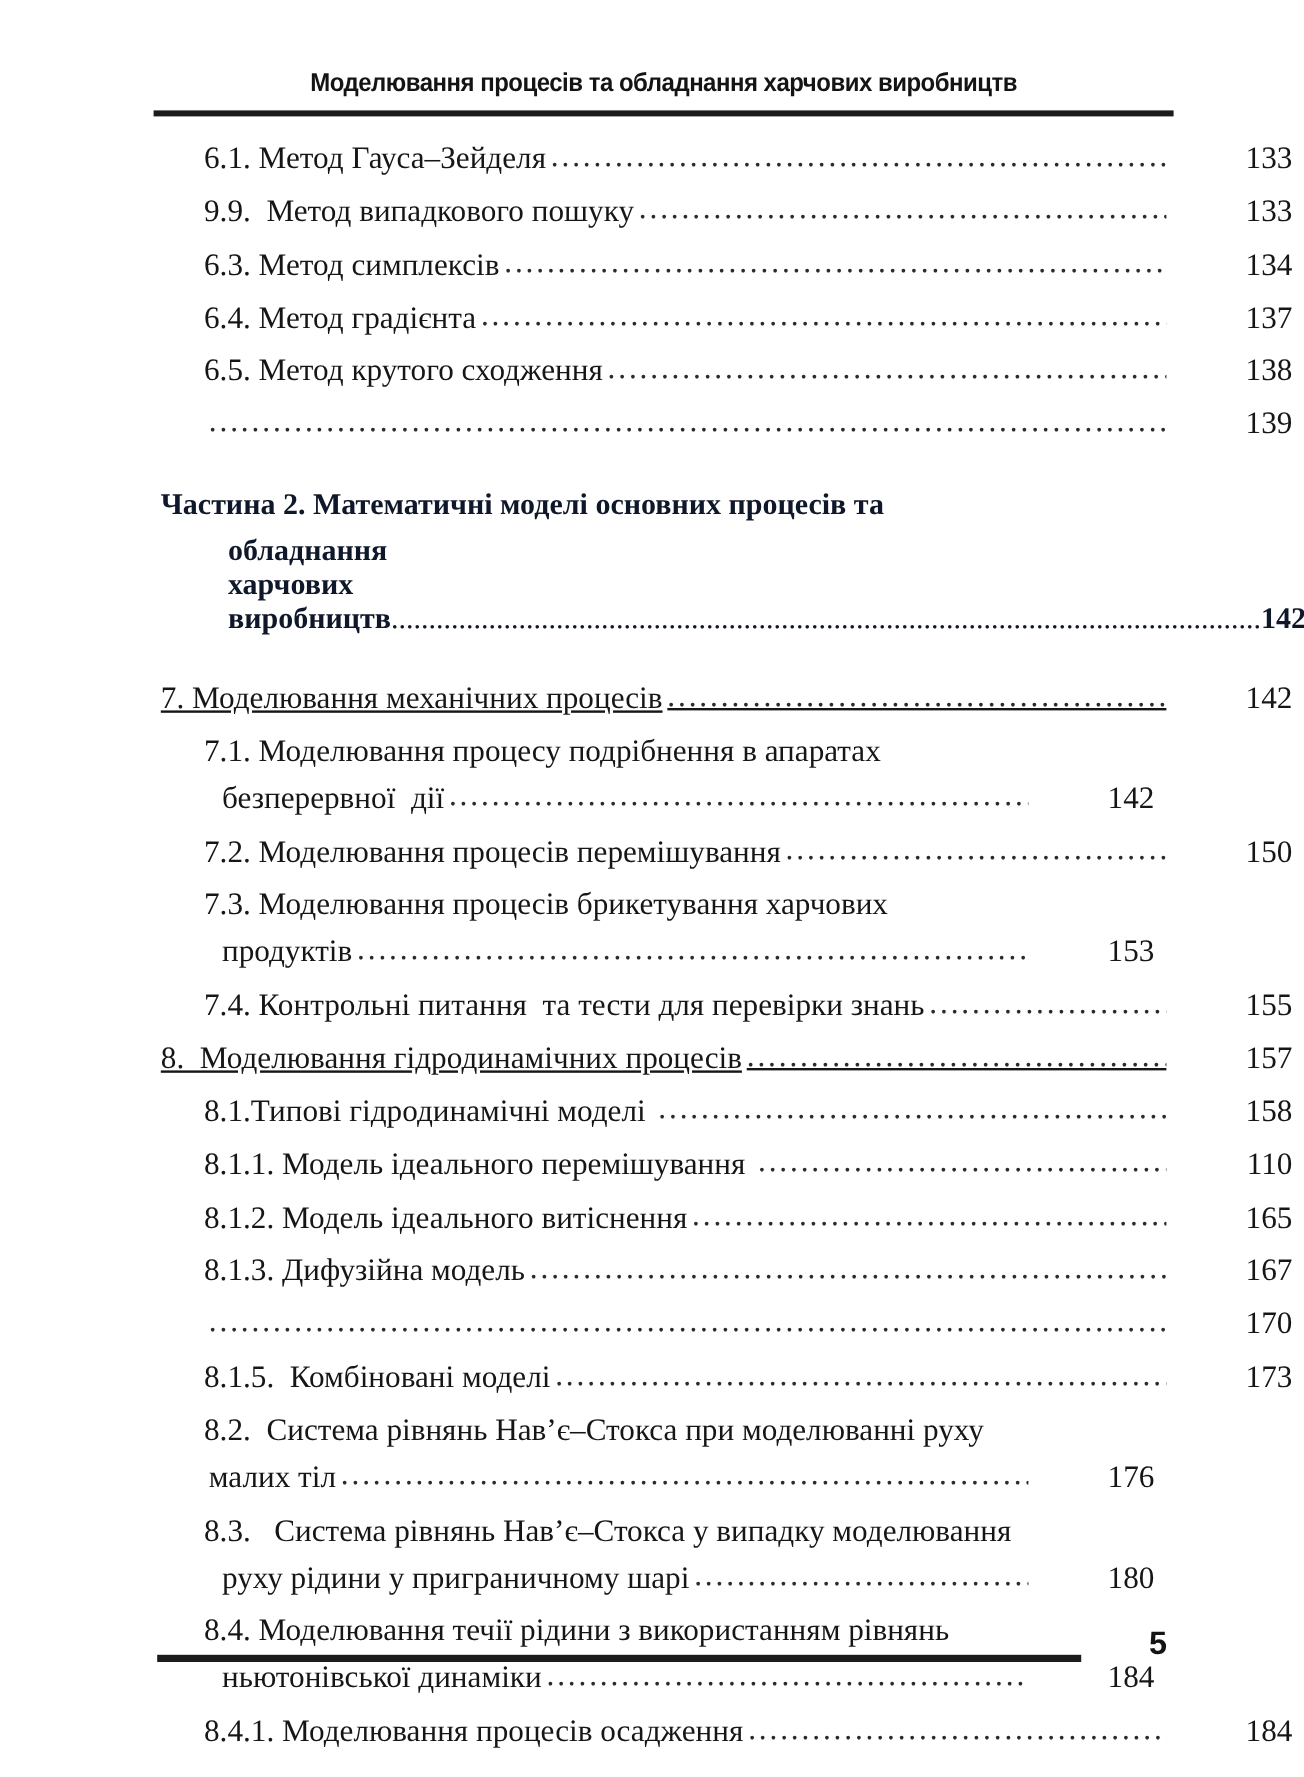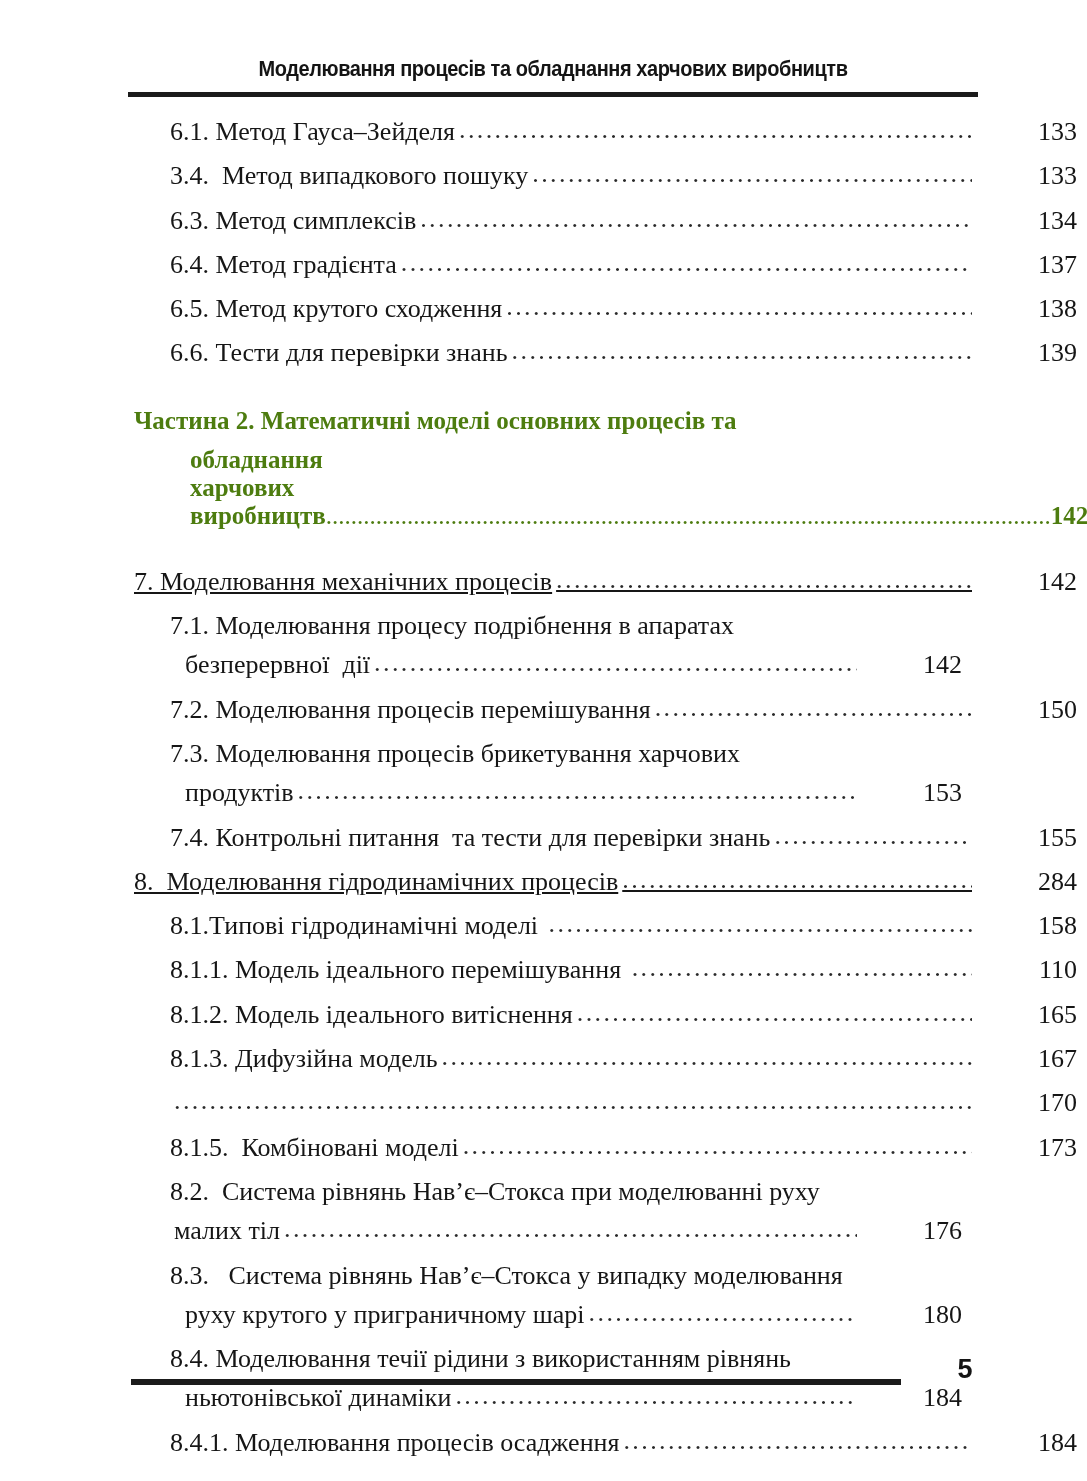--- a/index.html
+++ b/index.html
@@ -113,21 +113,21 @@
   .lvl-top   { margin-left: 134px; text-decoration: underline; }
   .lvl-sub   { margin-left: 170px; }
 
   
   .part-heading {
     font-weight: bold;
     font-size: 25px;
     margin-left: 134px;
     margin-top: 40px;
     margin-bottom: 38px;
-    color: #4d7c0f;
+    color: #0f172a;
   }
   .part-heading .line1 { display: block; white-space: pre; }
   .part-heading .line2 {
     display: flex;
     align-items: flex-end;
     margin-top: 11px;
     margin-left: 56px;
     position: relative;
     padding-right: 69px;
   }
@@ -163,41 +163,40 @@
 
   <div class="rule-top"></div>
 
   <div class="toc" id="toc-root">
       <div class="entry lvl-sub">
         <span class="label">6.1. Метод Гауса–Зейделя</span>
         <span class="leaders">....................................................................................................................</span>
         <span class="pageno">133</span>
       </div>
       <div class="entry lvl-sub">
-        <span class="label">3.4.  Метод випадкового пошуку</span>
+        <span class="label">9.9.  Метод випадкового пошуку</span>
         <span class="leaders">....................................................................................................................</span>
         <span class="pageno">133</span>
       </div>
       <div class="entry lvl-sub">
         <span class="label">6.3. Метод симплексів</span>
         <span class="leaders">....................................................................................................................</span>
         <span class="pageno">134</span>
       </div>
       <div class="entry lvl-sub">
         <span class="label">6.4. Метод градієнта</span>
         <span class="leaders">....................................................................................................................</span>
         <span class="pageno">137</span>
       </div>
       <div class="entry lvl-sub">
         <span class="label">6.5. Метод крутого сходження</span>
         <span class="leaders">....................................................................................................................</span>
         <span class="pageno">138</span>
       </div>
       <div class="entry lvl-sub">
-        <span class="label">6.6. Тести для перевірки знань</span>
         <span class="leaders">....................................................................................................................</span>
         <span class="pageno">139</span>
       </div>
       <div class="part-heading">
         <span class="line1">Частина 2. Математичні моделі основних процесів та</span>
         <span class="line2">
           <span class="label">обладнання харчових виробництв</span>
           <span class="leaders">....................................................................................................................</span>
           <span class="pageno">142</span>
         </span>
@@ -229,21 +228,21 @@
         </span>
       </div>
       <div class="entry lvl-sub">
         <span class="label">7.4. Контрольні питання  та тести для перевірки знань</span>
         <span class="leaders">....................................................................................................................</span>
         <span class="pageno">155</span>
       </div>
       <div class="entry lvl-top">
         <span class="label">8.  Моделювання гідродинамічних процесів</span>
         <span class="leaders">....................................................................................................................</span>
-        <span class="pageno">284</span>
+        <span class="pageno">157</span>
       </div>
       <div class="entry lvl-sub">
         <span class="label">8.1.Типові гідродинамічні моделі </span>
         <span class="leaders">....................................................................................................................</span>
         <span class="pageno">158</span>
       </div>
       <div class="entry lvl-sub">
         <span class="label">8.1.1. Модель ідеального перемішування </span>
         <span class="leaders">....................................................................................................................</span>
         <span class="pageno">110</span>
@@ -271,21 +270,21 @@
         <span class="line1">8.2.  Система рівнянь Нав’є–Стокса при моделюванні руху</span>
         <span class="line2">
           <span class="label" style="margin-left: 4px;">малих тіл</span>
           <span class="leaders">....................................................................................................................</span>
           <span class="pageno">176</span>
         </span>
       </div>
       <div class="entry multiline lvl-sub">
         <span class="line1">8.3.   Система рівнянь Нав’є–Стокса у випадку моделювання</span>
         <span class="line2">
-          <span class="label" style="margin-left: 15px;">руху крутого у приграничному шарі</span>
+          <span class="label" style="margin-left: 15px;">руху рідини у приграничному шарі</span>
           <span class="leaders">....................................................................................................................</span>
           <span class="pageno">180</span>
         </span>
       </div>
       <div class="entry multiline lvl-sub">
         <span class="line1">8.4. Моделювання течії рідини з використанням рівнянь</span>
         <span class="line2">
           <span class="label" style="margin-left: 15px;">ньютонівської динаміки</span>
           <span class="leaders">....................................................................................................................</span>
           <span class="pageno">184</span>

